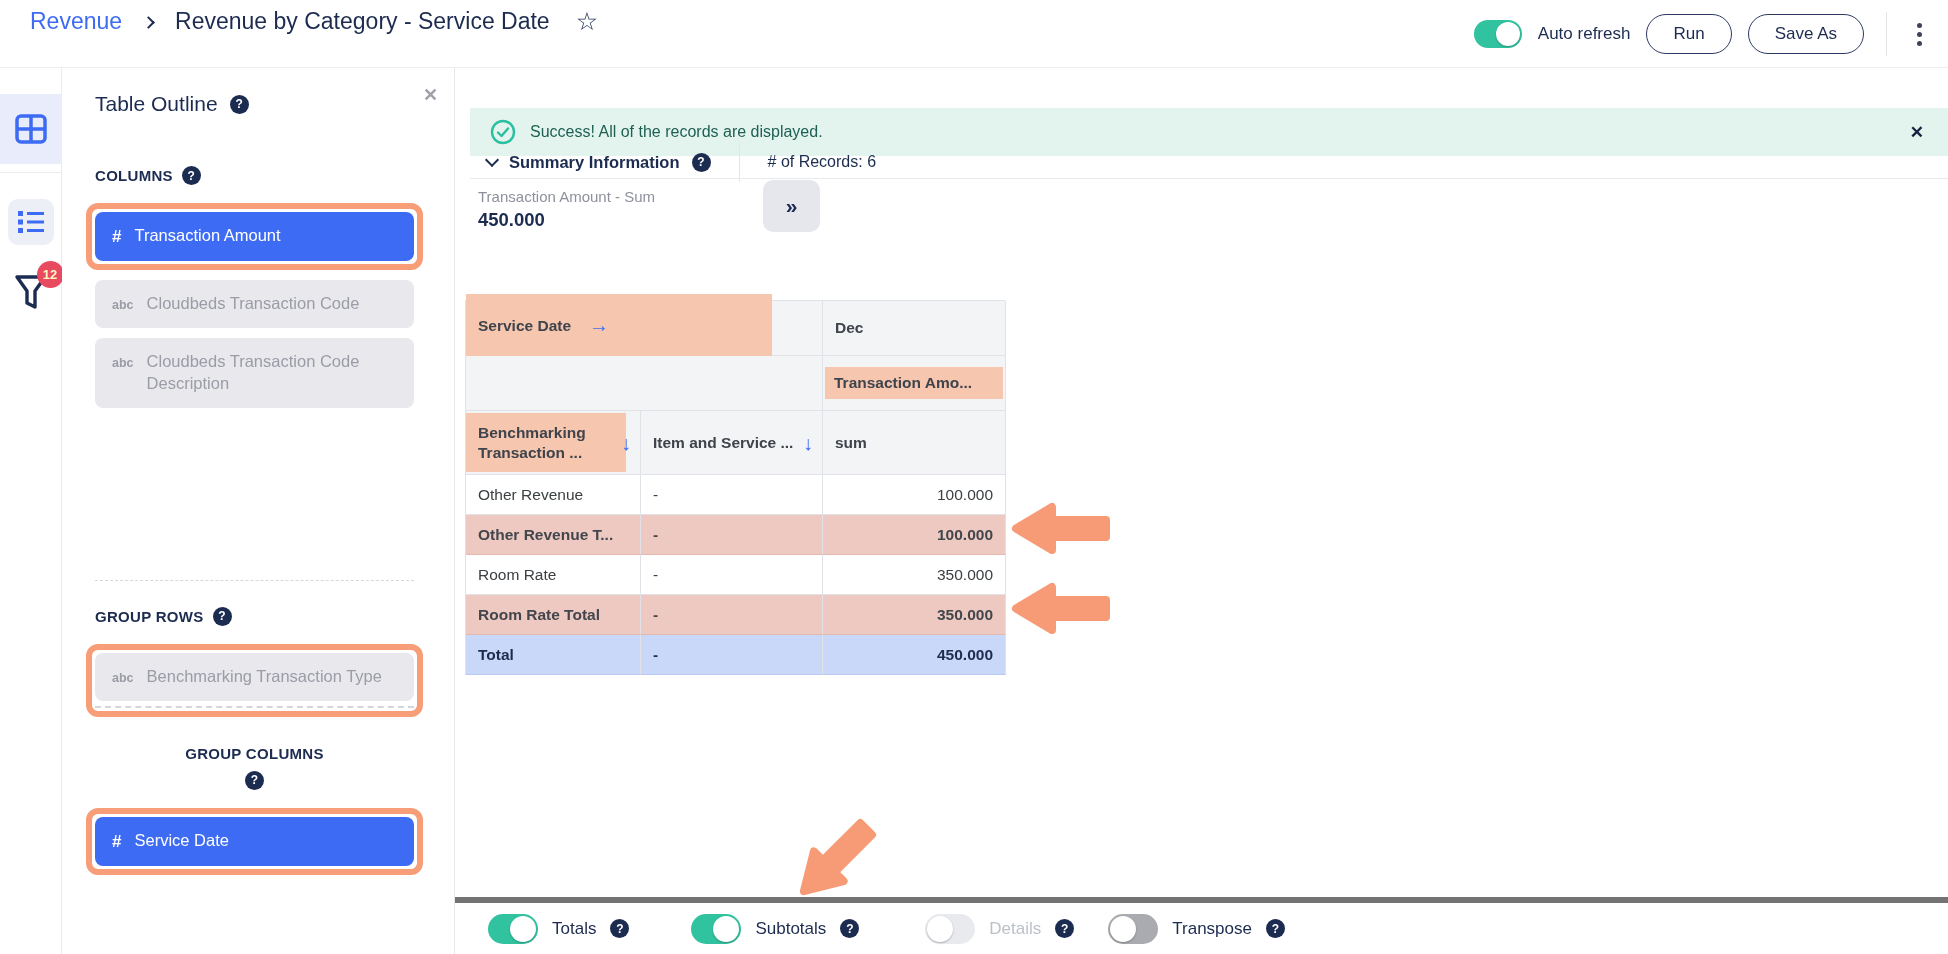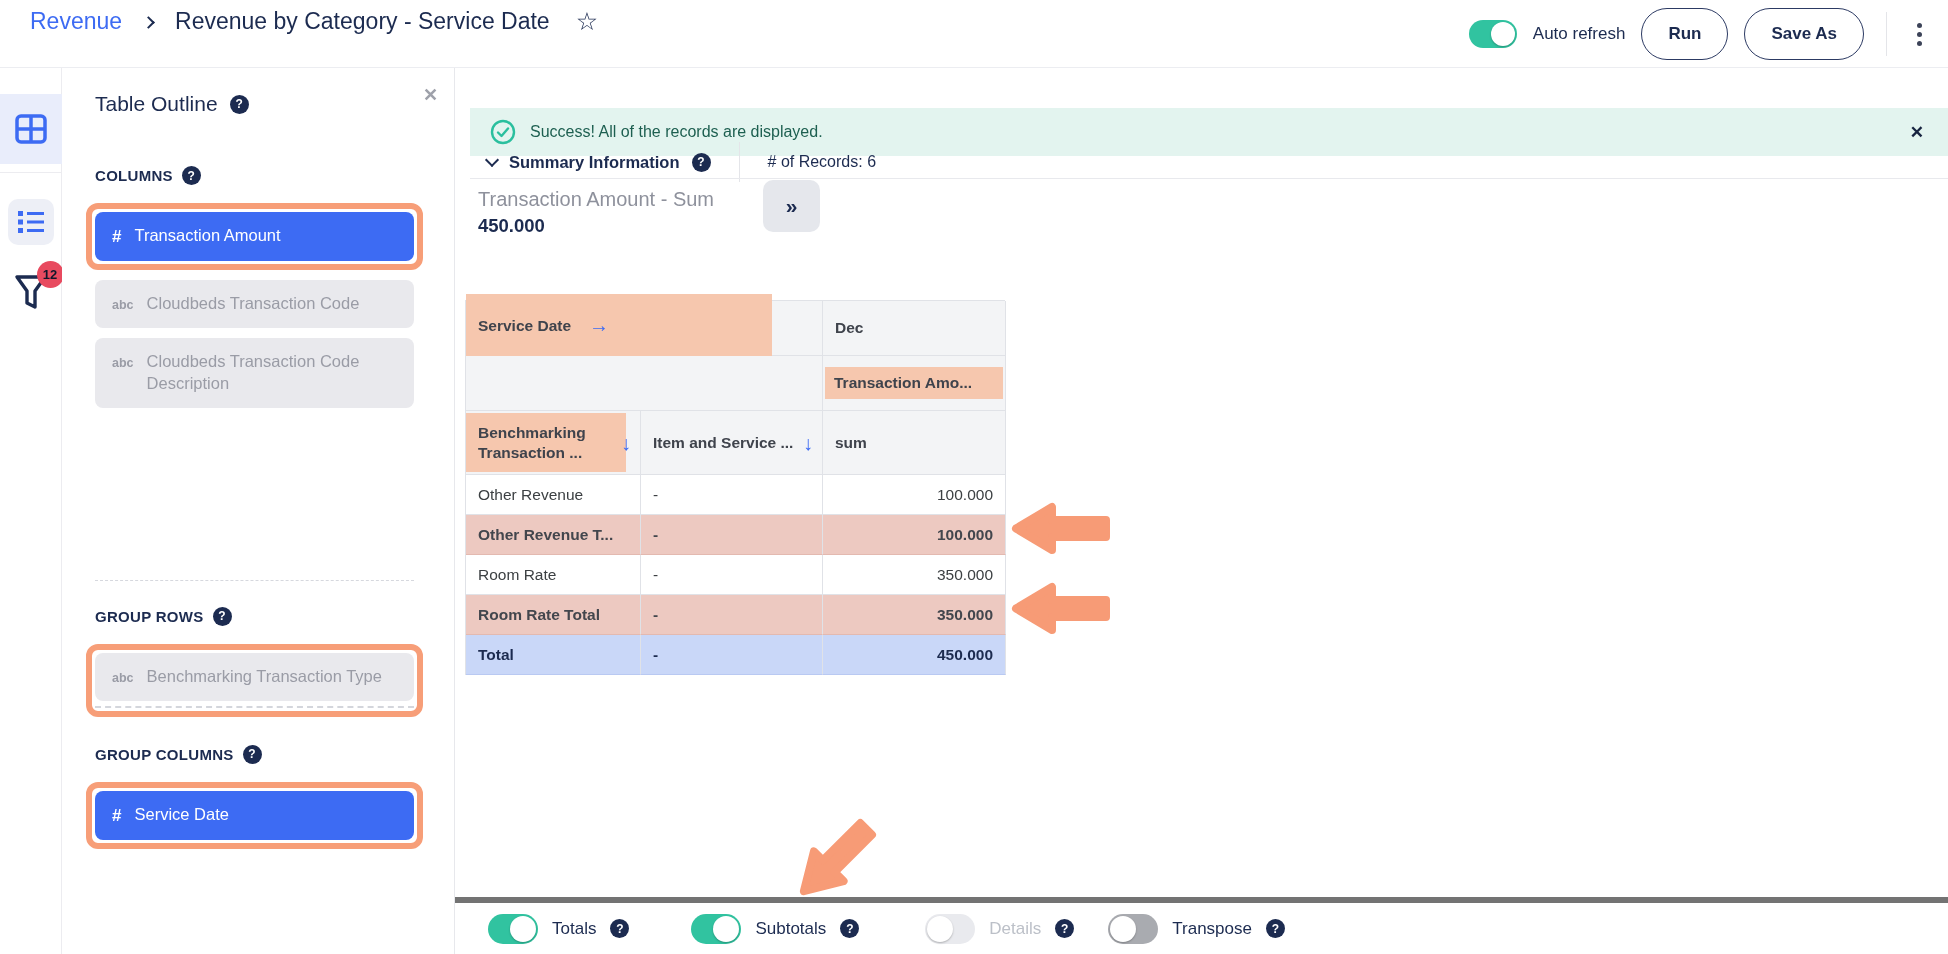--- a/index.html
+++ b/index.html
@@ -21,42 +21,42 @@
   .q::before { content:"?"; }
   .hdr-right { position:absolute; right:18px; top:0; height:68px; display:flex; align-items:center; gap:16px; }
 
   .toggle { position:relative; width:50px; height:30px; border-radius:16px; cursor:pointer; flex:0 0 auto; }
   .toggle .knob { position:absolute; top:2px; width:26px; height:26px; border-radius:50%; background:#fff; box-shadow:0 1px 2px rgba(0,0,0,.25); }
   .t-on { background:#31c3a0; } .t-on .knob { right:2px; }
   .t-off-light { background:#e9eaee; } .t-off-light .knob { left:2px; }
   .t-off-dark { background:#a9abb0; } .t-off-dark .knob { left:2px; }
   .hdr-toggle { width:48px; height:28px; } .hdr-toggle .knob { width:24px; height:24px; }
   .auto-label { font-size:17px; color:#1c2b50; }
-  .pill { display:flex; align-items:center; justify-content:center; height:52px; padding:8px 26px; border:1px solid #2c3a63; border-radius:26px; background:#fff; font-size:17px; font-weight:700; color:#1c2b50; cursor:pointer; font-family:inherit; }
+  .pill { display:flex; align-items:center; justify-content:center; height:40px; padding:8px 26px; border:1px solid #2c3a63; border-radius:26px; background:#fff; font-size:17px; font-weight:400; color:#1c2b50; cursor:pointer; font-family:inherit; }
   .vdiv { width:1px; height:44px; background:#e4e5e9; margin:0 6px; }
   .kebab { display:flex; flex-direction:column; gap:4px; padding:6px 8px; cursor:pointer; }
   .kebab i { width:5px; height:5px; border-radius:50%; background:#3c4358; }
 
   
   .rail { position:absolute; left:0; top:68px; bottom:0; width:62px; background:#fff; border-right:1px solid #ececf0; z-index:4; }
   .rail-cell { width:62px; height:70px; display:flex; align-items:center; justify-content:center; cursor:pointer; }
   .rail-cell.sel { background:#e9edfb; margin-top:26px; }
   .rail-div { height:1px; background:#ececf0; margin:8px 0 26px 0; }
   .sq-btn { width:46px; height:46px; margin:0 auto; border-radius:10px; background:#edeff6; display:flex; align-items:center; justify-content:center; cursor:pointer; }
   .filter-wrap { position:relative; width:34px; margin:28px auto 0 auto; cursor:pointer; }
-  .badge { position:absolute; top:-12px; right:-16px; min-width:27px; height:27px; border-radius:14px; background:#e84a5f; color:#0f172a; font-size:13px; font-weight:700; display:flex; align-items:center; justify-content:center; padding:0 5px; }
+  .badge { position:absolute; top:-12px; right:-16px; min-width:27px; height:27px; border-radius:14px; background:#e84a5f; color:#fef9c3; font-size:13px; font-weight:700; display:flex; align-items:center; justify-content:center; padding:0 5px; }
 
   
   .panel { position:absolute; left:62px; top:68px; bottom:0; width:393px; background:#fff; border-right:1px solid #e7e8ec; padding:24px 40px 0 33px; z-index:4; }
   .panel-close { position:absolute; top:16px; right:16px; color:#9ea1aa; font-size:18px; font-weight:700; cursor:pointer; }
   .panel-close::before { content:"\2715"; }
   .panel-title-row { display:flex; align-items:center; gap:12px; }
   .panel-title { font-size:21px; color:#1c2b50; }
   .sec-label { display:flex; align-items:center; gap:9px; font-size:15px; font-weight:700; color:#1c2b50; letter-spacing:.3px; }
-  .m-cols { margin-top:50px; } .m-gcols { margin-top:28px; }
+  .m-cols { margin-top:50px; } .m-gcols { margin-top:28px;flex-direction:column; }
   .chip { display:flex; align-items:flex-start; gap:13px; padding:13px 17px; border-radius:8px; font-size:16.5px; line-height:1.32; cursor:grab; }
   .chip-blue { background:#3d6bf3; color:#fff; font-weight:500; }
   .chip-gray { background:#e9e9ed; color:#9a9ca6; }
   .chip + .chip, .chipwrap + .chip, .chip + .chipwrap { margin-top:10px; }
   .chipwrap { border:6px solid #f79e78; border-radius:12px; padding:3px; margin-left:-9px; margin-right:-9px; margin-top:18px; }
   .ctype { font-weight:700; flex:0 0 auto; margin-top:1px; }
   .ctype.hash { font-size:17px; } .ctype.abc { font-size:12.5px; margin-top:4px; }
   .dash-div { border-top:1px dashed #d6d8de; margin-top:172px; }
   .drop-dash { border-top:2px dashed #d4d6dc; margin-top:5px; }
   .sec-after-dash { margin-top:26px; }
@@ -67,21 +67,21 @@
   .banner-msg { margin-left:14px; font-size:16px; color:#1d5f50; }
   .banner-x { margin-left:auto; color:#16233f; font-size:17px; font-weight:700; cursor:pointer; }
   .banner-x::before { content:"\2715"; }
   .sumrow { position:absolute; left:32px; top:74px; display:flex; align-items:center; gap:12px; }
   .chev-down { width:10px; height:10px; border-left:2.5px solid #1c2b50; border-bottom:2.5px solid #1c2b50; transform:rotate(-45deg); margin-top:-4px; cursor:pointer; }
   .sum-title { font-size:16.5px; font-weight:700; color:#1c2b50; }
   .sum-vdiv { width:1px; height:40px; background:#e4e5e9; margin:0 16px; }
   .sum-records { font-size:16px; color:#1c2b50; }
   .hline { position:absolute; left:15px; right:0; top:110px; border-top:1px solid #e8e9ed; }
   .metric { position:absolute; left:23px; top:120px; }
-  .metric-label { font-size:20px; color:#8e919c; }
+  .metric-label { font-size:15px; color:#8e919c; }
   .metric-value { margin-top:4px; font-size:18.5px; font-weight:600; color:#1c2b50; }
   .expand-btn { position:absolute; left:308px; top:112px; width:57px; height:52px; background:#e5e7ec; border:none; border-radius:10px; font-size:21px; font-weight:700; color:#1c2b50; cursor:pointer; }
   .expand-btn::before { content:"\00BB"; }
 
   
   .ptable { position:absolute; left:10px; top:232px; width:540px; display:grid; grid-template-columns:175px 182px 183px; border-left:1px solid #e0e2e7; border-top:1px solid #e0e2e7; font-size:15.5px; color:#3c4043; }
   .cell { border-right:1px solid #e0e2e7; border-bottom:1px solid #e0e2e7; display:flex; align-items:center; padding:0 12px; position:relative; background:#fff; }
   .hcell { background:#f3f4f6; font-weight:700; color:#3f434c; }
   .span2 { grid-column:1 / 3; }
   .h1 { height:55px; } .h2 { height:55px; } .h3 { height:64px; } .hd { height:40px; }

